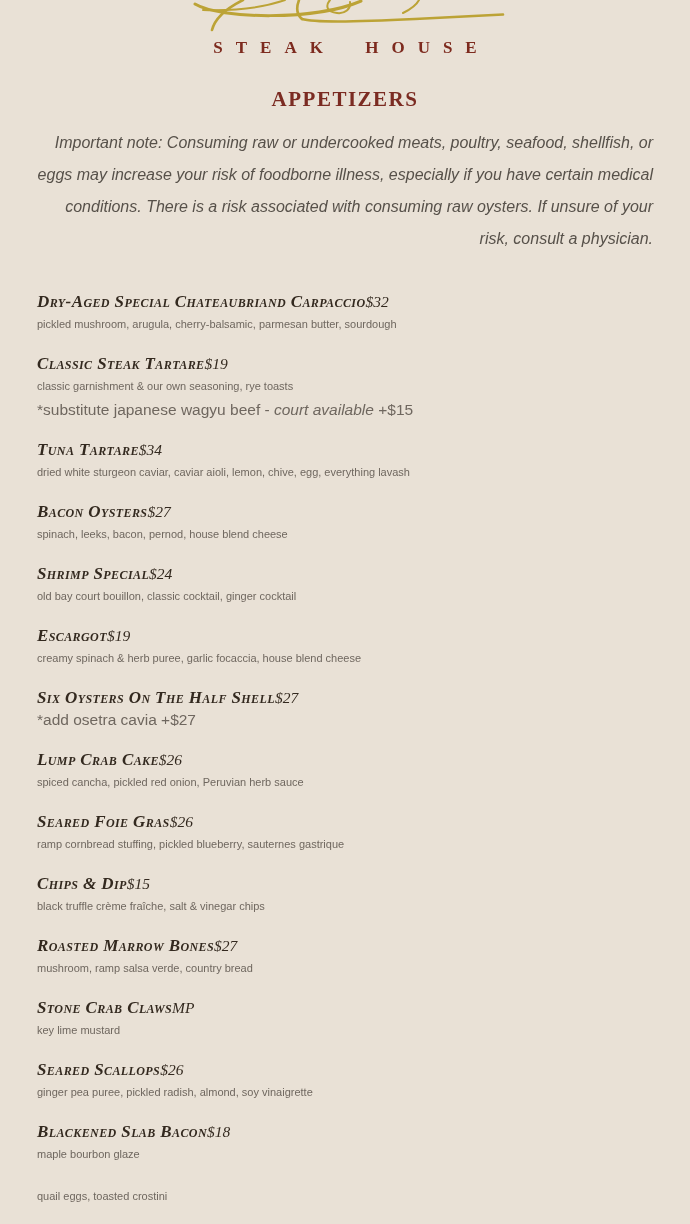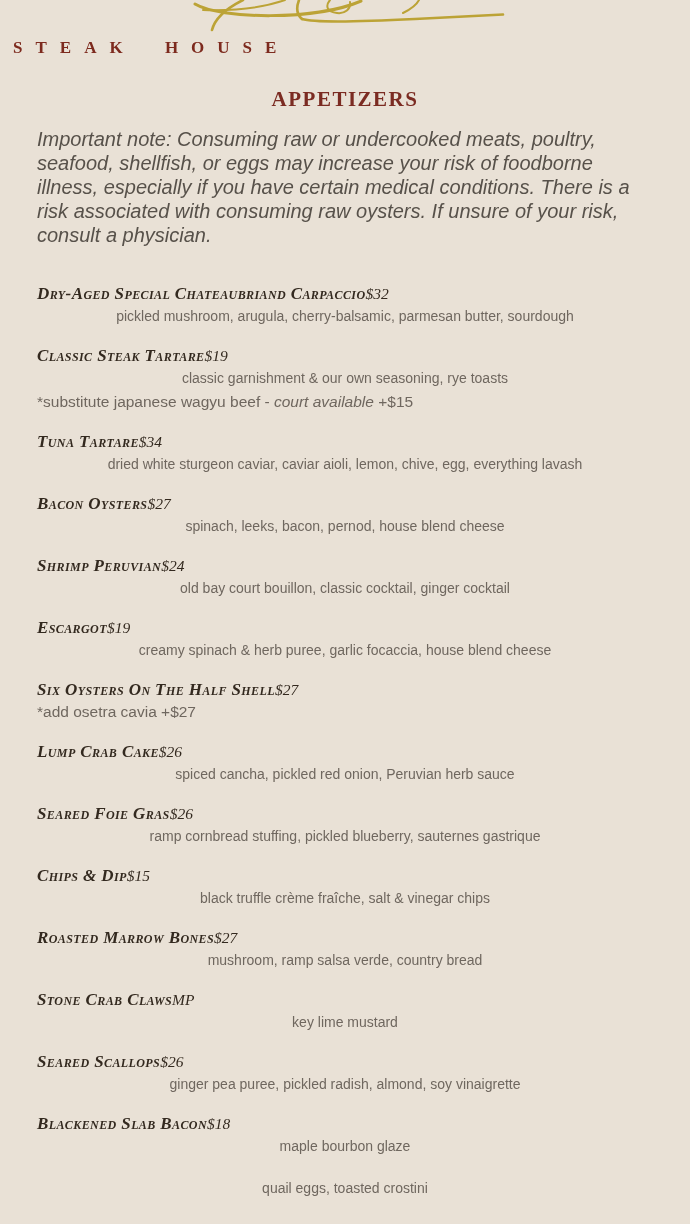--- a/index.html
+++ b/index.html
@@ -14,45 +14,45 @@
   
   .logo-wrap {
     height: 35px;
     overflow: hidden;
     position: relative;
   }
   .logo-wrap svg { display: block; position: absolute; left: 165px; top: 0; }
 
   .brand {
     margin-top: 3px;
-    text-align: left;
+    text-align: center;
     font-family: "Liberation Serif", serif;
     font-weight: bold;
     font-size: 17px;
     letter-spacing: 13px;
     word-spacing: 12px;
     color: #7d2a1e;
     text-indent: 13px; 
   }
   .section-title {
     margin-top: 29px;
     text-align: center;
     font-family: "Liberation Serif", serif;
     font-weight: bold;
     font-size: 21px;
     letter-spacing: 1.5px;
     color: #7b2b22;
   }
   .notice {
     margin: 15px auto 0;
     width: 616px;
-    text-align: left;
+    text-align: right;
     font-style: italic;
-    font-size: 20px;
-    line-height: 24px;
+    font-size: 16px;
+    line-height: 32px;
     color: #57514a;
   }
 
   
   .menu {
     margin: 37px auto 0;
     width: 616px;
   }
   .item { margin-bottom: 18px; }
   .item-head {
@@ -71,24 +71,23 @@
     color: #33291f;
     white-space: nowrap;
   }
   .item-price {
     font-family: "Liberation Serif", serif;
     font-size: 15.5px;
     color: #33291f;
     white-space: nowrap;
   }
   .item-desc {
-    font-size: 14px;
+    font-size: 11px;
     line-height: 24px;
     color: #6f675f;
-    text-align: center;
   }
   .item-note {
     font-size: 15.5px;
     line-height: 24px;
     color: #6f675f;
   }
   .item-note em { font-style: italic; }
 </style>
 </head>
 <body>
@@ -152,21 +151,21 @@
     <div class="item-head">
       <span class="item-name">Bacon Oysters</span>
       <span class="item-price">$27</span>
     </div>
     <div class="item-desc">spinach, leeks, bacon, pernod, house blend cheese</div>
 
   </div>
 
   <div class="item">
     <div class="item-head">
-      <span class="item-name">Shrimp Peruvian</span>
+      <span class="item-name">Shrimp Special</span>
       <span class="item-price">$24</span>
     </div>
     <div class="item-desc">old bay court bouillon, classic cocktail, ginger cocktail</div>
 
   </div>
 
   <div class="item">
     <div class="item-head">
       <span class="item-name">Escargot</span>
       <span class="item-price">$19</span>

